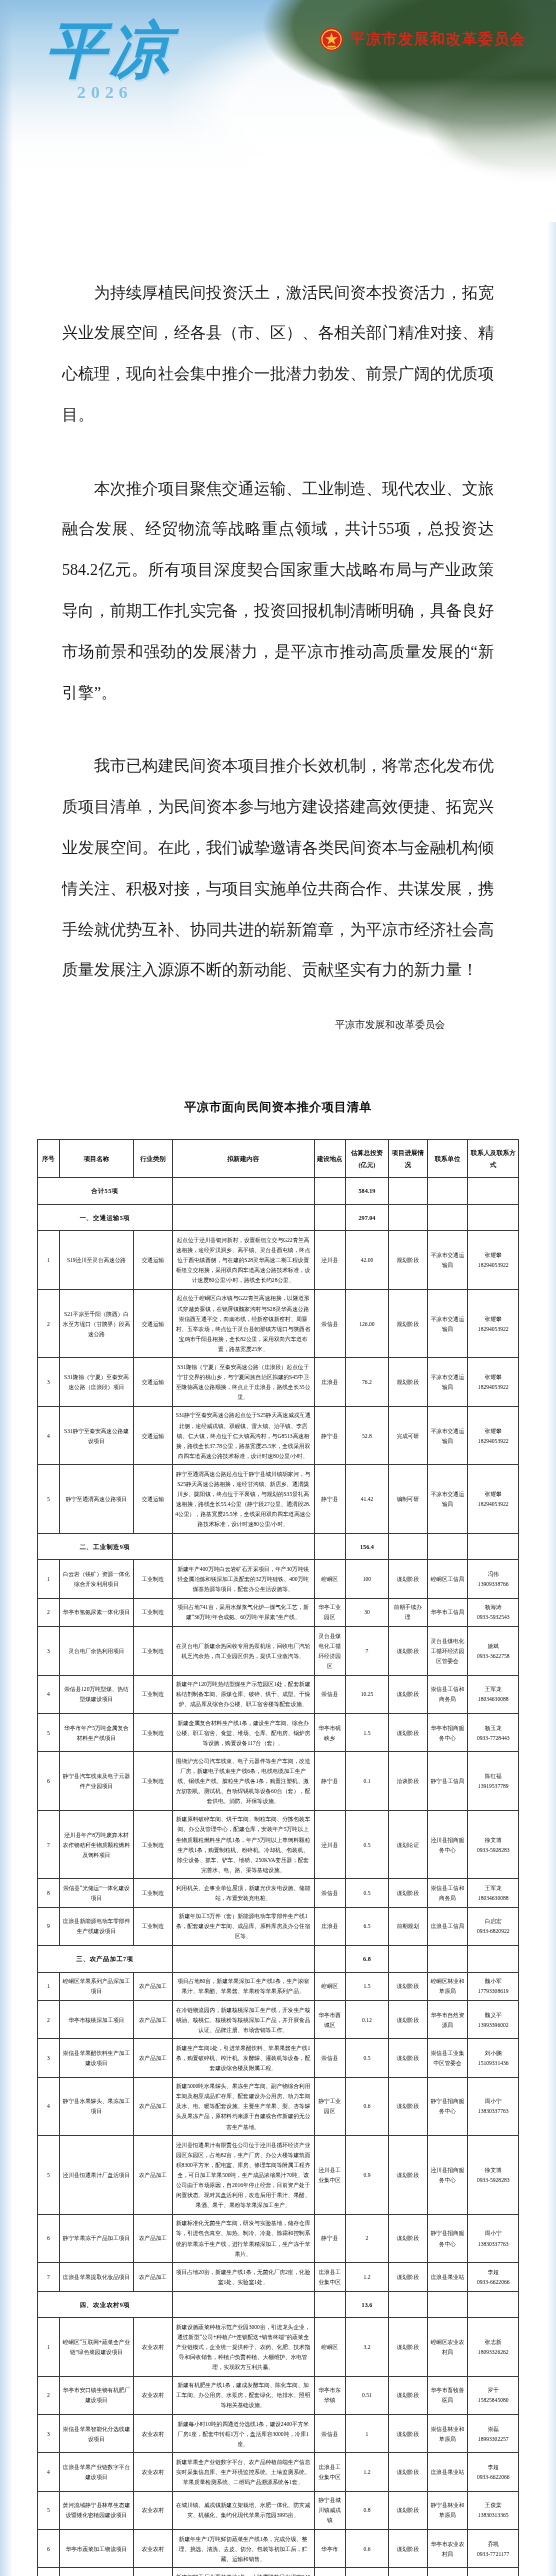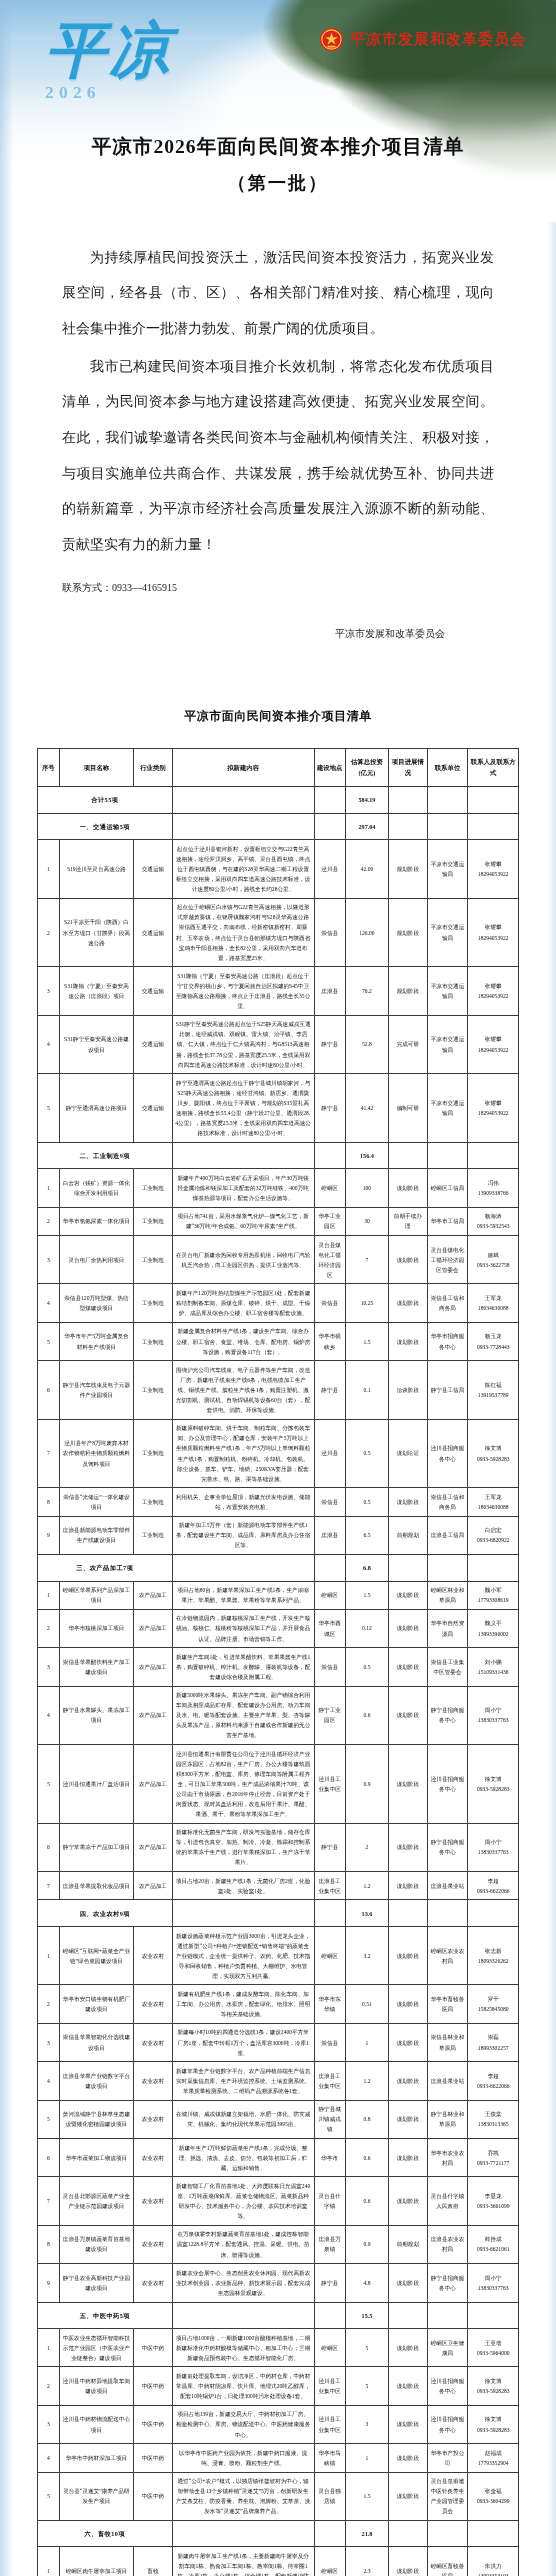--- a/index.html
+++ b/index.html
@@ -17,32 +17,32 @@
       radial-gradient(40% 52% at 72% 12%, rgba(62,97,55,.85) 0 48%, rgba(62,97,55,0) 62%),
       radial-gradient(34% 46% at 97% 55%, rgba(74,107,63,.7) 0 46%, rgba(74,107,63,0) 60%),
       radial-gradient(45% 55% at 62% 48%, rgba(255,255,255,.85) 0 45%, rgba(255,255,255,0) 72%),
       linear-gradient(180deg,#8fc0e4 0%,#b9d9ee 18%,#dcebf5 42%,#f7fafc 66%,#ffffff 100%);
   }
   .hero-fog{ position:absolute; inset:0;
     background:linear-gradient(180deg,rgba(255,255,255,0) 35%,rgba(255,255,255,.92) 78%,#fff 100%);}
   .logo { position:absolute; left:45px; top:19.6px; color:#2d9fd6; z-index:3; }
   .logo-main { font-size:61px; font-weight:bold; font-style:italic; line-height:1;
     letter-spacing:3.1px; text-shadow:1px 1.5px 0 rgba(120,190,225,.35);font-family:Liberation Serif, serif; }
-  .logo-year { font-size:17.5px; letter-spacing:5.2px; color:#83c5e6; font-weight:bold; margin-top:1px; }
+  .logo-year { font-size:17.5px; letter-spacing:5.2px; color:#83c5e6; font-weight:bold; margin-top:1px;margin-left:32px; }
   .masthead { position:absolute; right:30px; top:27px; display:flex; align-items:center; gap:6.2px; z-index:3; }
   .emblem { width:25px; height:25px; flex:0 0 25px; }
   .agency { font-size:15px; font-weight:bold; color:#cf2a1b; letter-spacing:1px;
     font-family:"Liberation Serif",serif; }
   .hero-title { position:absolute; left:0; right:0; top:133px; text-align:center; z-index:4; color:#111; }
   .hero-title .t1 { font-size:19.6px; font-weight:bold; letter-spacing:1px; }
   .hero-title .t2 { font-size:18px; font-weight:bold; margin-top:11.3px; letter-spacing:2.1px; }
 
   
   .letter { padding:17.5px 62px 0 62px; color:#1c1c1c; }
-  .letter p { font-size:14px; line-height:2.55; text-indent:2em; text-align:justify; margin-bottom:2.1px; }
+  .letter p { font-size:16px; line-height:2.55; text-indent:2em; text-align:justify; margin-bottom:2.1px;margin-top:33px; }
   .contact { margin-top:13.4px; font-size:10px; line-height:2.4; }
   .sign-block { margin-top:20.6px; text-align:right; padding-right:49px; font-size:10px; line-height:2.5; }
 
   
   .table-title { text-align:center; font-size:12px; font-weight:bold; letter-spacing:0.5px;
     margin:62px 0 23px 0; color:#111; }
   table.projects { width:482px; margin:0 auto 0 auto; border-collapse:collapse; table-layout:fixed;
     border:1px solid #3a3a3a; }
   table.projects td, table.projects th { border:0.8px solid #3a3a3a; padding:3.6px 2.6px;
     font-size:5.6px; line-height:1.8; text-align:center; vertical-align:middle; color:#111;
@@ -68,31 +68,27 @@
     </div>
     <div class="masthead">
       <svg class="emblem" viewBox="0 0 48 48">
         <circle cx="24" cy="24" r="22" fill="#d8281a"></circle>
         <circle cx="24" cy="24" r="18.5" fill="none" stroke="#f7c442" stroke-width="2.2"></circle>
         <path fill="#f7c442" d="M24 11l3 8.6h9l-7.3 5.3 2.8 8.7L24 28.3l-7.5 5.3 2.8-8.7L12 19.6h9z"></path>
         <rect x="16" y="36" width="16" height="3.4" rx="1.2" fill="#f7c442"></rect>
       </svg>
       <div class="agency">平凉市发展和改革委员会</div>
     </div>
-    <div class="hero-title">
-      <div class="t1">平凉市2026年面向民间资本推介项目清单</div>
-      <div class="t2">（第一批）</div>
-    </div>
   </div>
 
   <div class="letter">
     <p>为持续厚植民间投资沃土，激活民间资本投资活力，拓宽兴业发展空间，经各县（市、区）、各相关部门精准对接、精心梳理，现向社会集中推介一批潜力勃发、前景广阔的优质项目。</p>
+    <p>本次推介项目聚焦交通运输、工业制造、现代农业、文旅融合发展、经贸物流等战略重点领域，共计55项，总投资达584.2亿元。所有项目深度契合国家重大战略布局与产业政策导向，前期工作扎实完备，投资回报机制清晰明确，具备良好市场前景和强劲的发展潜力，是平凉市推动高质量发展的“新引擎”。</p>
     <p>我市已构建民间资本项目推介长效机制，将常态化发布优质项目清单，为民间资本参与地方建设搭建高效便捷、拓宽兴业发展空间。在此，我们诚挚邀请各类民间资本与金融机构倾情关注、积极对接，与项目实施单位共商合作、共谋发展，携手绘就优势互补、协同共进的崭新篇章，为平凉市经济社会高质量发展注入源源不断的新动能、贡献坚实有力的新力量！</p>
     <div class="contact">
-      <div>联系方式：0933—4165915</div>
     </div>
     <div class="sign-block">
       <div>平凉市发展和改革委员会</div>
     </div>
   </div>
 
   <div class="table-title">平凉市面向民间资本推介项目清单</div>
   <table class="projects">
     <colgroup>
       <col style="width:4.5%">

